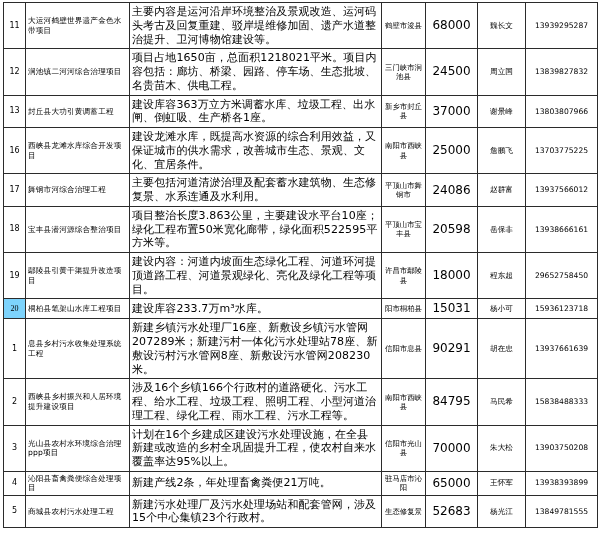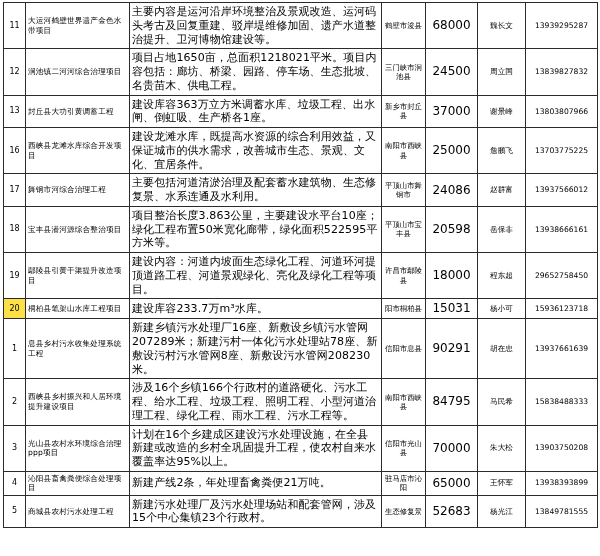--- a/index.html
+++ b/index.html
@@ -81,21 +81,22 @@
   tr.section td.sec-title {
     letter-spacing: 4px;
   }
   tr.section td.sec-count,
   tr.section td.sec-total {
     letter-spacing: 0;
     font-weight: normal;
     font-size: 7.8px;
   }
   .hl-no {
-    background: #fde047;
+    background: #7dd3fc;
+    font-family: Liberation Serif, serif;
   }
   td.blank { }
 </style>
 </head>
 <body>
 
 <div class="sheet">
   <table class="grid">
     <colgroup>
       <col class="c-no">

